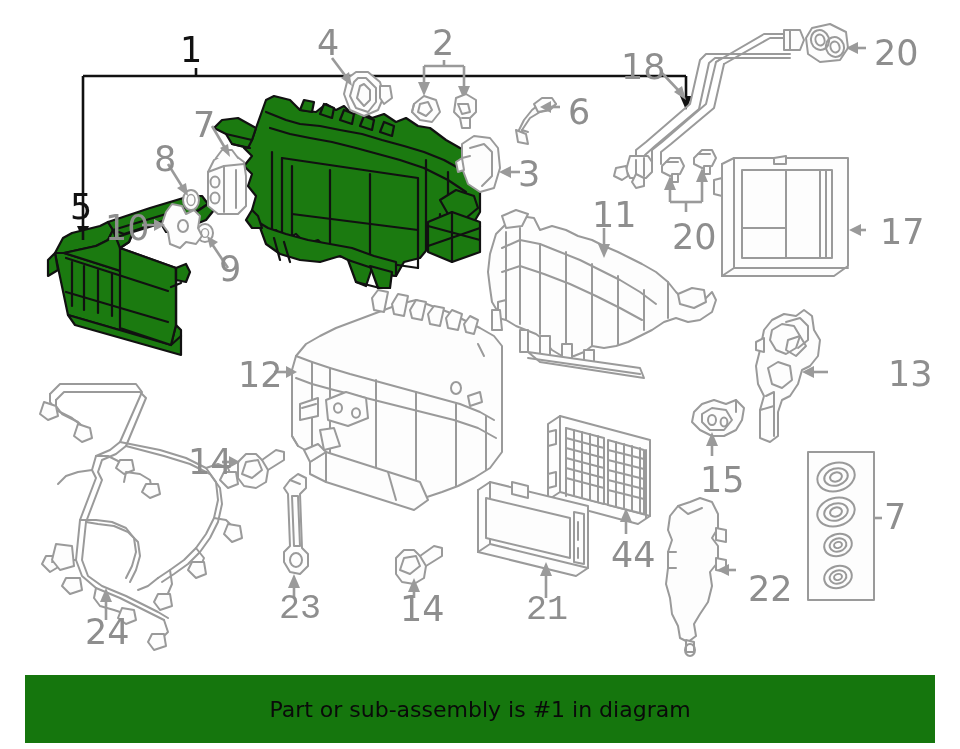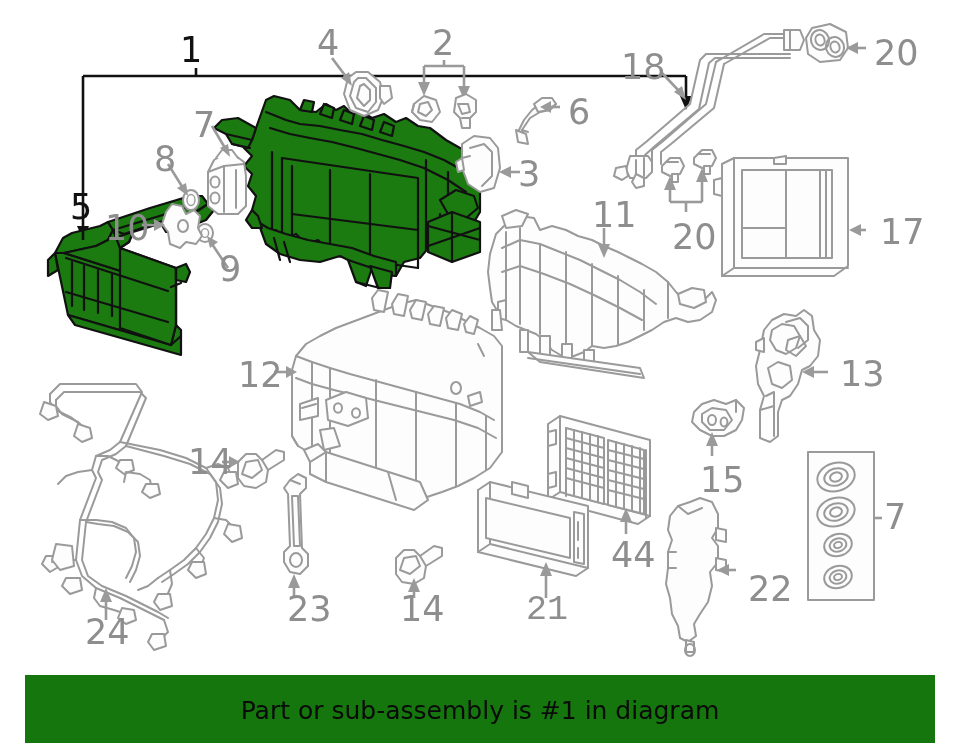--- a/index.html
+++ b/index.html
@@ -76,21 +76,21 @@
     height: 68px;
     background: #15760d;
     display: flex;
     flex-direction: column;
     align-items: center;
     justify-content: center;
     padding-top: 2px;
   }
   #notice-banner .bline {
     font-family: "DejaVu Sans", "Liberation Sans", sans-serif;
-    font-size: 25px;
+    font-size: 22px;
     color: #0a0a0a;
     line-height: 1.08;
     text-align: center;
     white-space: nowrap;
   }
 </style>
 </head>
 <body>
 
 <div id="diagram-root">
@@ -692,32 +692,32 @@
   <div class="callout" style="left:518px; top:157px;">3</div>
   <div class="callout" style="left:317px; top:26px;">4</div>
   <div class="callout dark" style="left:70px; top:190px;">5</div>
   <div class="callout" style="left:568px; top:95px;">6</div>
   <div class="callout" style="left:193px; top:108px;">7</div>
   <div class="callout" style="left:154px; top:142px;">8</div>
   <div class="callout" style="left:219px; top:252px;">9</div>
   <div class="callout" style="left:105px; top:211px;">10</div>
   <div class="callout" style="left:238px; top:358px;">12</div>
   <div class="callout" style="left:592px; top:198px;">11</div>
-  <div class="callout" style="left:840px; top:357px;">13</div>
+  <div class="callout" style="left:888px; top:357px;">13</div>
   <div class="callout" style="left:188px; top:445px;">14</div>
   <div class="callout" style="left:400px; top:592px;">14</div>
   <div class="callout" style="left:700px; top:463px;">15</div>
   <div class="callout" style="left:884px; top:500px;">7</div>
   <div class="callout" style="left:880px; top:215px;">17</div>
   <div class="callout" style="left:621px; top:50px;text-align:center;">18</div>
   <div class="callout" style="left:672px; top:220px;">20</div>
   <div class="callout" style="left:874px; top:36px;">20</div>
   <div class="callout" style="left:526px; top:593px;font-family:Liberation Mono, monospace;">21</div>
   <div class="callout" style="left:748px; top:572px;text-align:center;">22</div>
-  <div class="callout" style="left:287px; top:592px;">23</div>
+  <div class="callout" style="left:279px; top:592px;font-family:Liberation Mono, monospace;">23</div>
   <div class="callout" style="left:85px; top:615px;">24</div>
   <div class="callout" style="left:611px; top:538px;">44</div>
 
   <div id="notice-banner">
     <div class="bline">Part or sub-assembly is #1 in diagram</div>
   </div>
 
 </div>
 
 </body></html>

